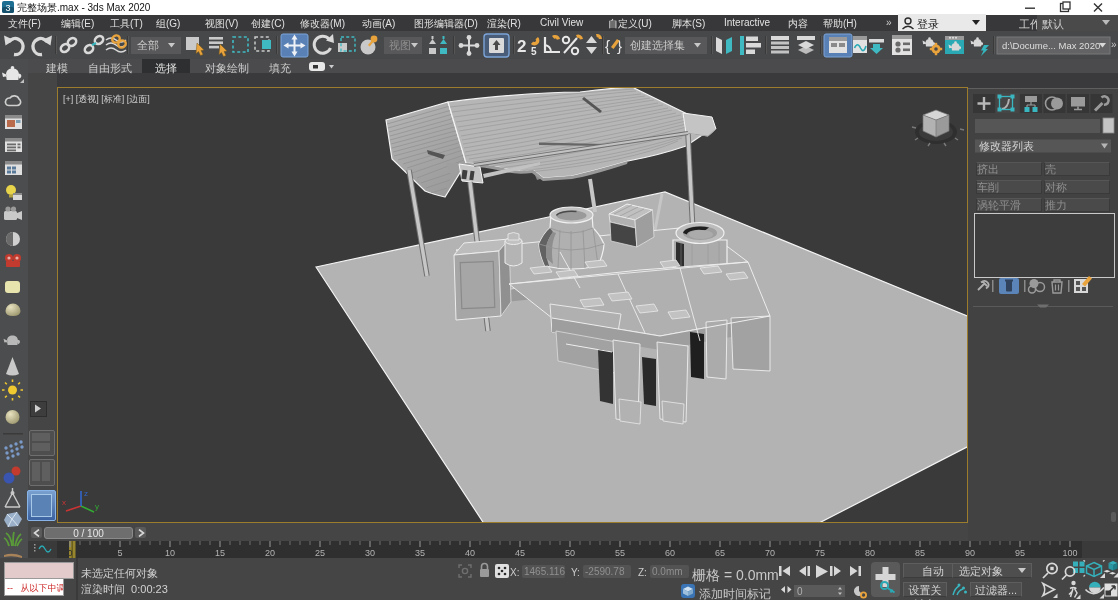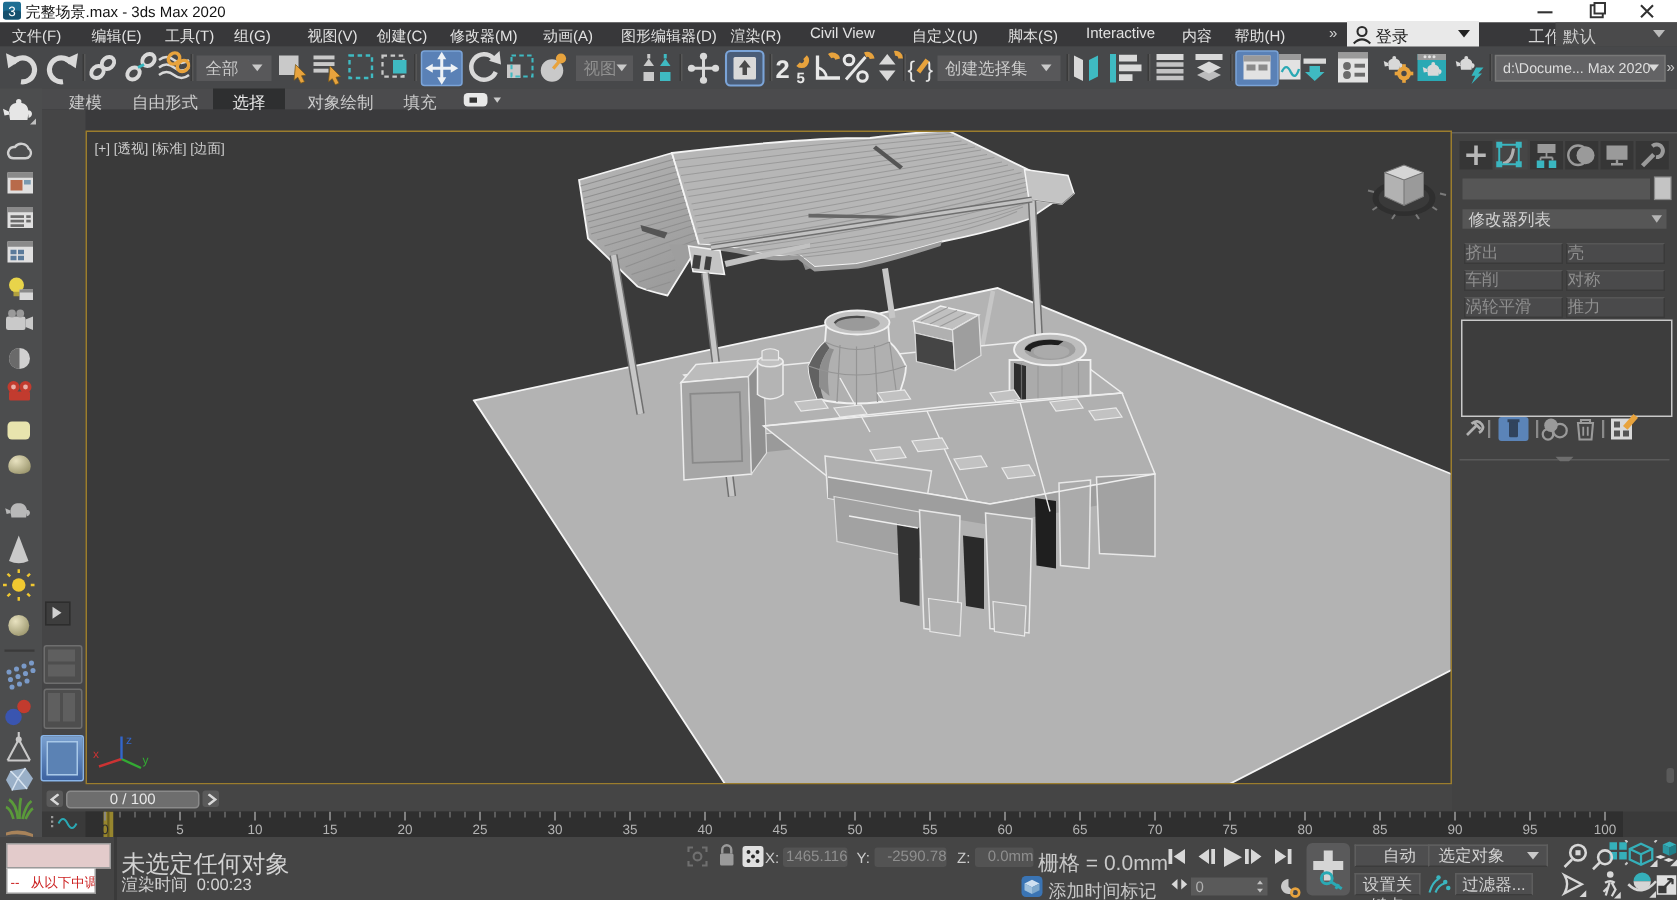--- a/index.html
+++ b/index.html
@@ -27,21 +27,21 @@
   #cpanel{left:968px;top:88px;width:150px;height:453px;background:#424242;border-top:1px solid #5f5f5f;box-sizing:border-box;}
   .btnm{position:absolute;width:66px;height:14px;background:#4a4a4b;border:1px solid #3a3a3a;border-top-color:#565656;box-sizing:border-box;
         color:#8f8f8f;font-size:11px;text-align:left;line-height:13px;}
   
   #sliderrow{left:28px;top:523px;width:940px;height:18px;background:#454545;}
   #rulerrow{left:28px;top:541px;width:1090px;height:17px;background:#3a3a3a;}
   #ruler{position:absolute;left:29px;top:0;width:1025px;height:17px;background:#2f2f2f;}
   #statusbar{left:0;top:558px;width:1118px;height:42px;background:#454545;}
   .sbtn{position:absolute;background:#4e4e4f;border:1px solid #5e5e5e;border-bottom-color:#3c3c3c;box-sizing:border-box;
         color:#d2d2d2;font-size:11px;text-align:center;}
-  .field{position:absolute;background:#535353;border-radius:2px;color:#8f8f8f;font-size:10px;text-align:right;}
+  .field{position:absolute;background:#535353;border-radius:2px;color:#8f8f8f;font-size:10px;}
 </style>
 </head>
 <body>
 <div class="abs" id="titlebar"></div>
 <svg class="abs" style="left:2px;top:1px" width="13" height="13">
  <rect x="0" y="0" width="12" height="12" rx="2" fill="#1d6e93"></rect>
  <rect x="0" y="6" width="12" height="6" rx="2" fill="#15506d"></rect>
  <text x="6" y="9.5" font-size="9" fill="#fff" text-anchor="middle" font-family="Liberation Sans">3</text>
 </svg>
 <div class="abs txt" id="titletxt">完整场景.max - 3ds Max 2020</div>
@@ -867,21 +867,21 @@
     <rect x="1012.4" y="0" width="1.2" height="6" fill="#8a8a8a"></rect>
     <text x="1013" y="15" font-size="9" fill="#b4b4b4" text-anchor="middle" font-family="Liberation Sans">100</text>
   </svg>
 <div class="abs" id="statusbar"></div>
 
 <div class="abs" style="left:4px;top:562px;width:70px;height:17px;background:#e3cbcb;border:1px solid #9a9a9a;box-sizing:border-box;"></div>
 <div class="abs" style="left:4px;top:579px;width:60px;height:17px;background:#ffffff;border:1px solid #9a9a9a;border-top:none;box-sizing:border-box;overflow:hidden;">
   <span style="color:#cc2222;font-size:9px;position:absolute;left:2px;top:3px;white-space:nowrap;">--&nbsp;&nbsp;&nbsp;从以下中调</span>
 </div>
 <div class="abs" style="left:76px;top:558px;width:2px;height:42px;background:#3a3a3a;"></div>
-<div class="abs txt" style="left:81px;top:566px;font-size:16px;color:#d2d2d2;">未选定任何对象</div>
+<div class="abs txt" style="left:81px;top:566px;font-size:11px;color:#d2d2d2;">未选定任何对象</div>
 <div class="abs txt" style="left:81px;top:582px;font-size:11px;color:#d2d2d2;">渲染时间&nbsp;&nbsp;0:00:23</div>
 
 <svg class="abs" style="left:455px;top:560px" width="60" height="24">
  <g stroke="#6f6f6f" stroke-width="1.4" fill="none">
   <path d="M 4 8 L 4 5 L 7 5 M 13 5 L 16 5 L 16 8 M 16 14 L 16 17 L 13 17 M 7 17 L 4 17 L 4 14"></path>
   <circle cx="10" cy="11" r="2.6"></circle>
  </g>
  <rect x="25" y="9" width="9" height="8" rx="1" fill="#9a9a9a"></rect>
  <path d="M 26.5 9 L 26.5 6.5 a 3 3 0 0 1 6 0 L 32.5 9" fill="none" stroke="#9a9a9a" stroke-width="1.6"></path>
  <rect x="40" y="4" width="14" height="14" rx="2" fill="#e0e0e0"></rect>

